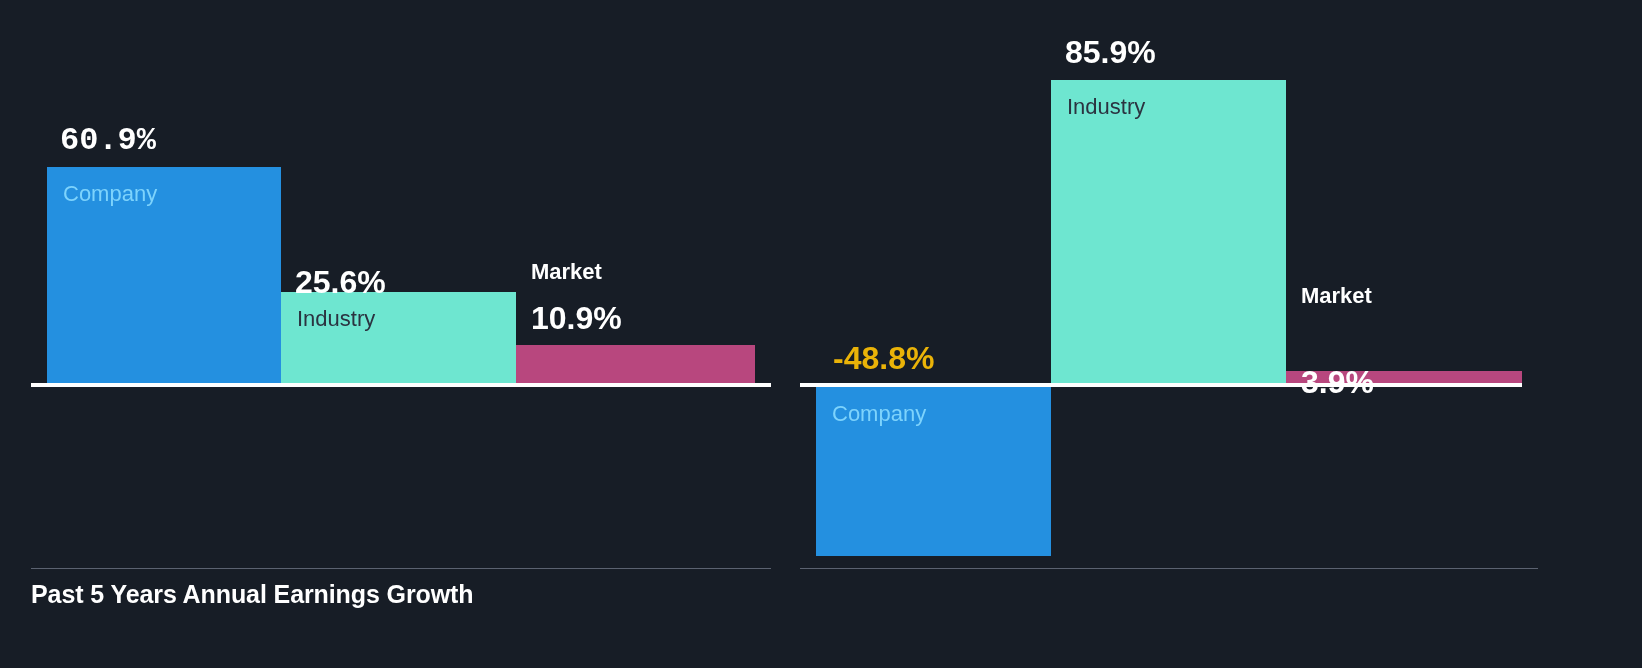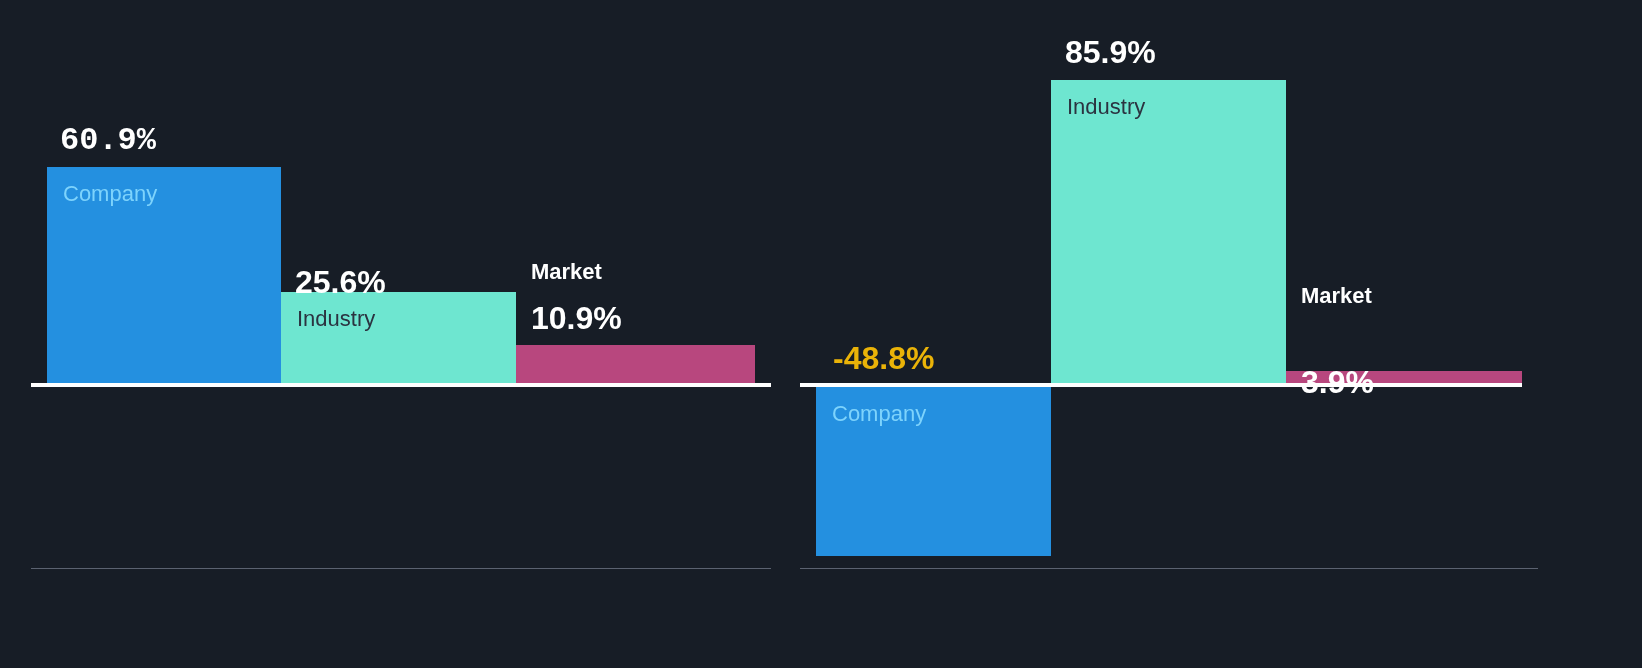--- a/index.html
+++ b/index.html
@@ -87,20 +87,21 @@
       <div class="bar-value" style="left:295px; top:264px;">25.6%</div>
 
       <div class="bar pos" style="left:516px; top:345px; width:239px; height:40px;">
         <div class="bar-rect" style="height:40px; background:#b8477e;"></div>
       </div>
       <div class="bar-outlabel" style="left:531px; top:259px;">Market</div>
       <div class="bar-value" style="left:531px; top:300px;">10.9%</div>
 
       <div class="baseline"></div>
       <div class="divider"></div>
+      <div class="chart-title">Past 5 Years Annual Earnings Growth</div>
     </div>
   </div>
 
   <div class="panel right">
     <div class="plot">
 
       <div class="bar neg" style="left:16px; top:387px; width:235px; height:169px;">
         <div class="bar-rect" style="height:169px; background:#2490e0;"></div>
         <div class="bar-inlabel lbl-light">Company</div>
       </div>

